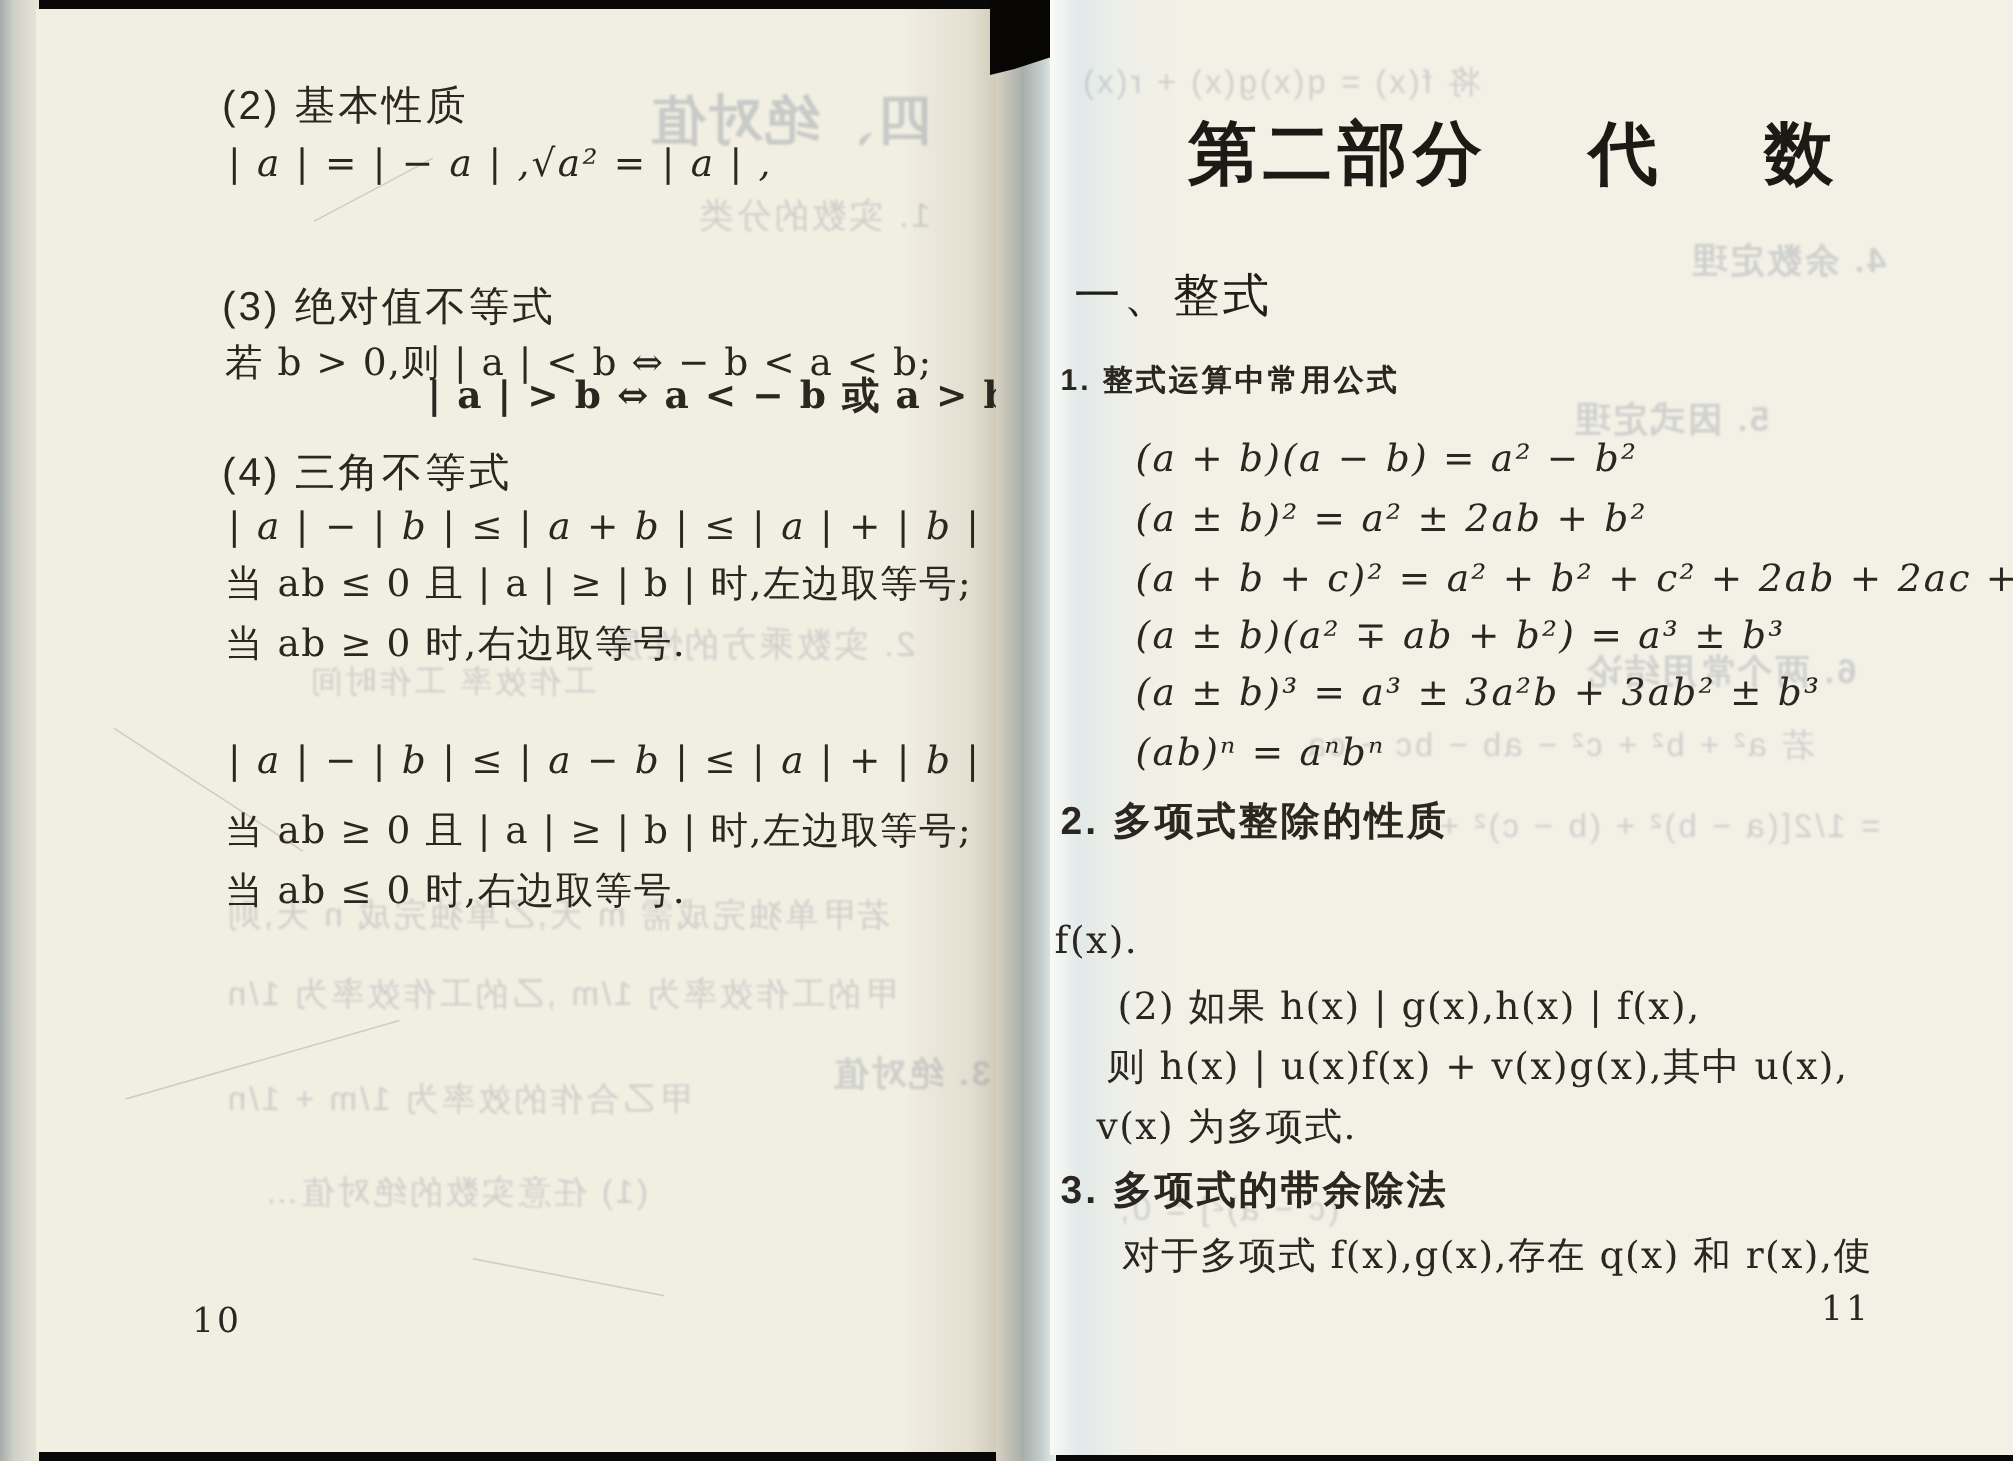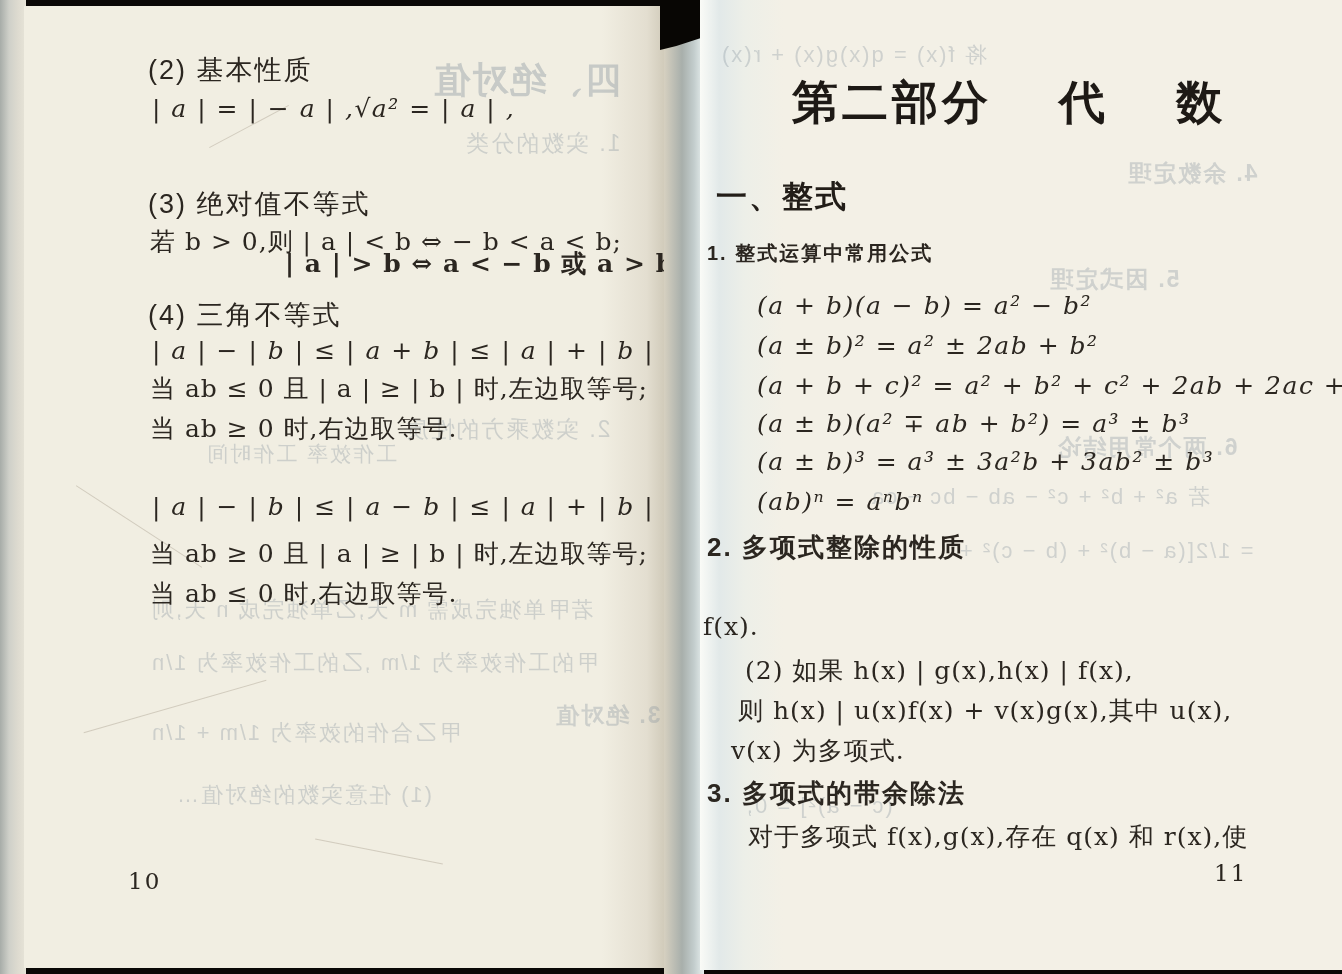--- a/index.html
+++ b/index.html
@@ -65,21 +65,21 @@
   .ll10{left:128px;top:486px;}
   .ll11{left:126px;top:531px;}
   .ll12{left:126px;top:571px;}
   .lpn{left:104px;top:862px;}
 
   
   .rtitle{
     left:92px;top:72px;font-size:46px;font-weight:700;letter-spacing:4px;
     white-space:pre;color:#1d1915;
   }
-  .rsec{left:16px;top:176px;font-size:31px;font-weight:700;letter-spacing:2px;color:#221d18;}
+  .rsec{left:16px;top:176px;font-size:31px;font-weight:400;letter-spacing:2px;color:#221d18;}
   .rsub1{left:7px;top:240px;font-size:20px;font-weight:600;letter-spacing:2px;}
   .rf0{left:57px;top:291px;}
   .rf1{left:57px;top:331px;}
   .rf2{left:57px;top:371px;}
   .rf3{left:57px;top:409px;}
   .rf4{left:57px;top:447px;}
   .rf5{left:57px;top:487px;font-style:italic;}
   .rsub2{left:7px;top:530px;font-size:26px;font-weight:600;letter-spacing:2px;}
   .rp0{left:45px;top:576px;}
   .rp1{left:3px;top:612px;}

